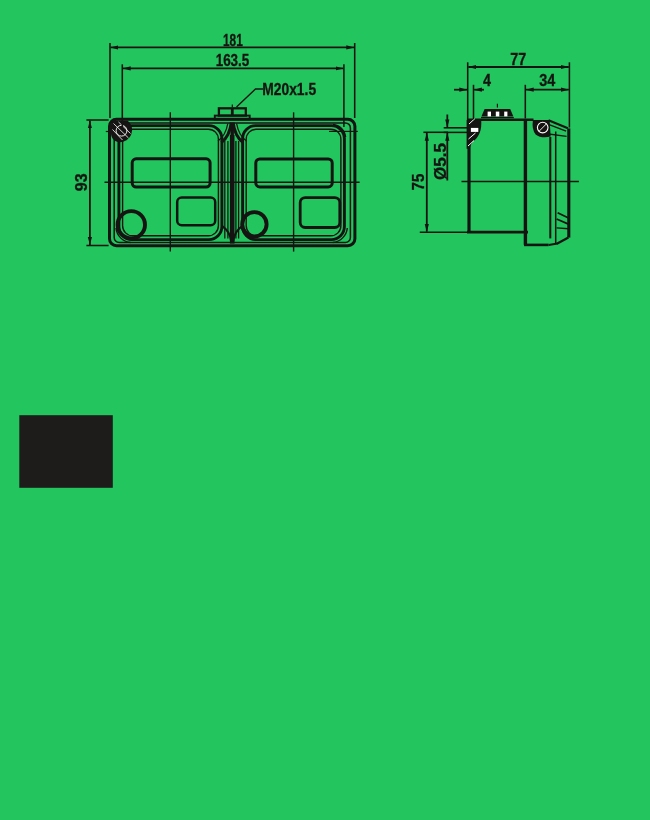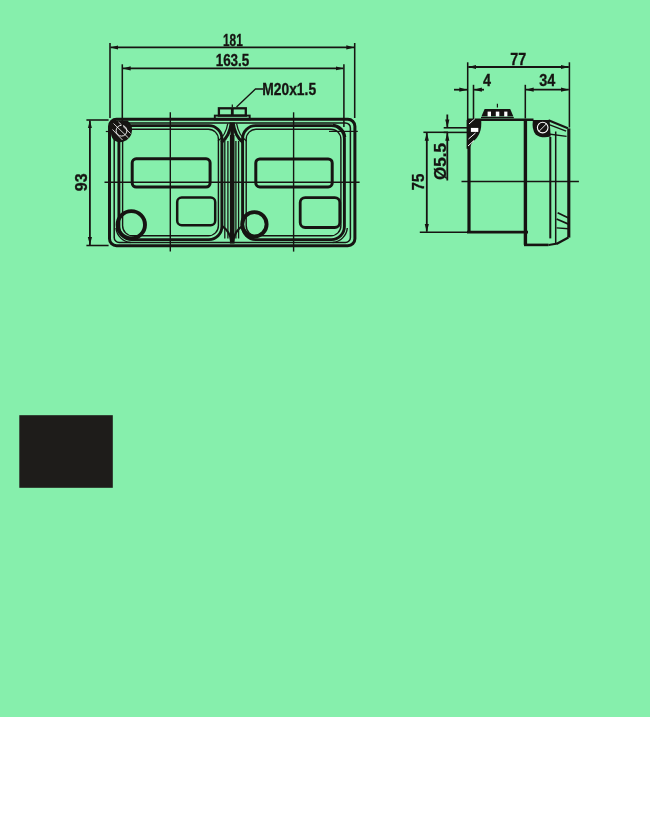--- a/index.html
+++ b/index.html
@@ -1,16 +1,16 @@
 <!DOCTYPE html>
 <html><head>
 <meta charset="utf-8">
 <style>
   html,body{margin:0;padding:0;background:#fff;}
-  #page{position:relative;width:650px;height:717px;background:#86efac;overflow:hidden;}
+  #page{position:relative;width:650px;height:820px;background:#22c55e;overflow:hidden;}
   svg{position:absolute;left:0;top:0;}
   text{font-family:"Liberation Sans",sans-serif;font-weight:bold;fill:#161412;stroke:#161412;stroke-width:0.32px;}
 </style>
 </head>
 <body>
 <div id="page">
 <svg width="650" height="820" viewBox="0 0 650 820">
 <defs>
   <marker id="ar" markerWidth="12" markerHeight="6" refX="7.8" refY="3" orient="auto-start-reverse" markerUnits="userSpaceOnUse">
     <path d="M8,3 L0,0.9 L0,5.1 Z" fill="#161412"></path>

